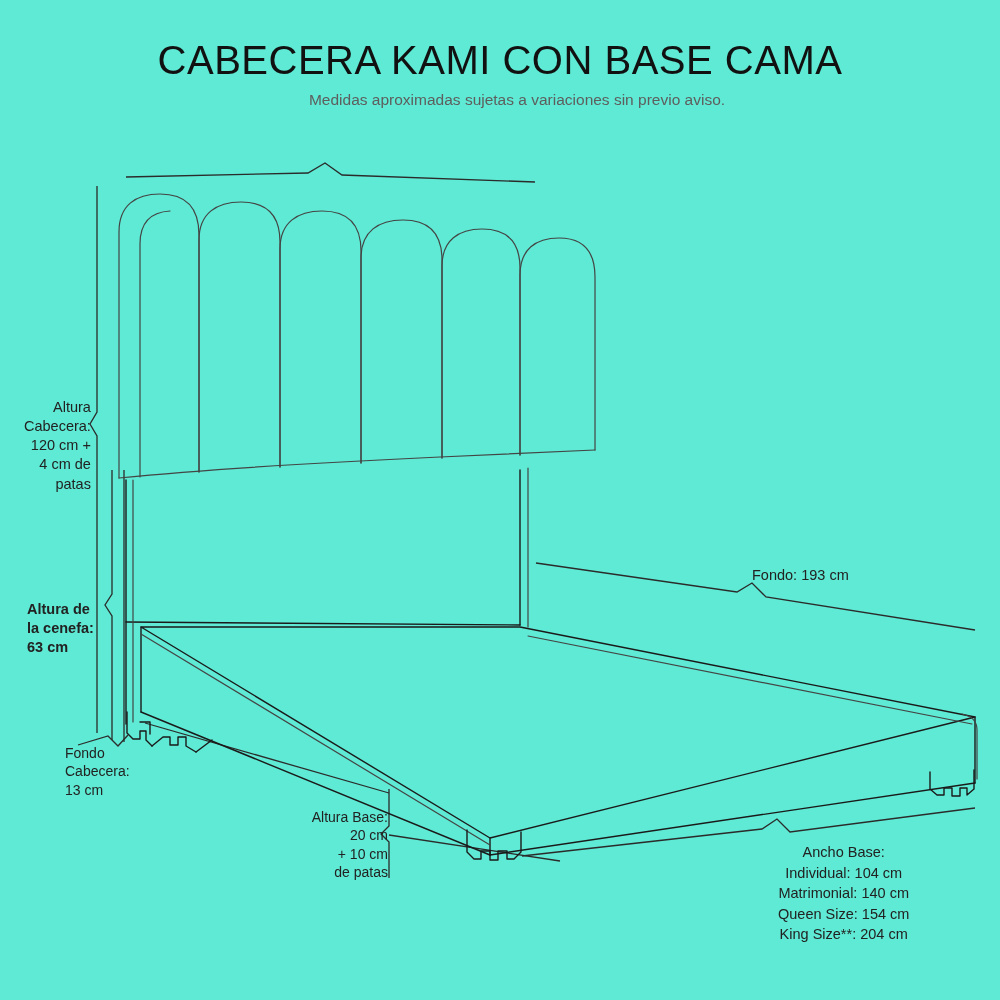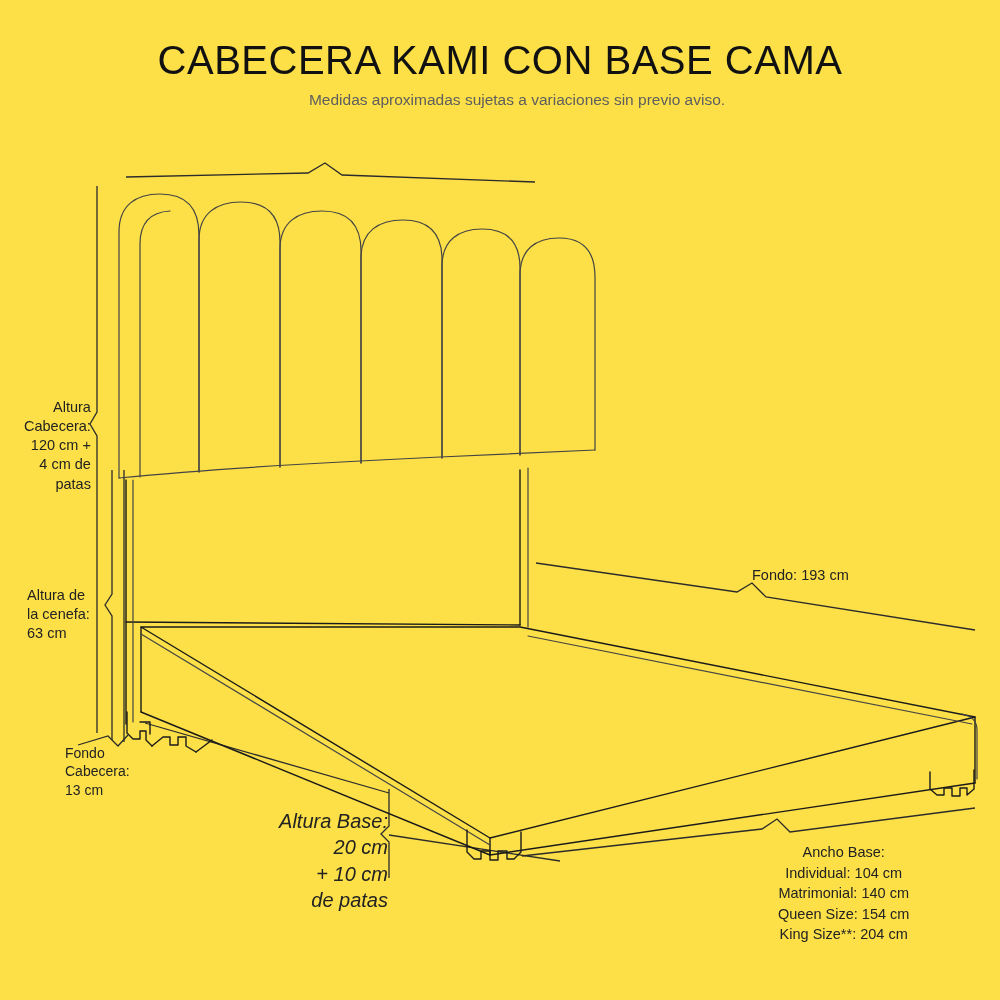--- a/index.html
+++ b/index.html
@@ -4,21 +4,21 @@
 <style>
   html, body {
     margin: 0;
     padding: 0;
     background: #ffffff;
   }
   #page {
     position: relative;
     width: 1000px;
     height: 1000px;
-    background: #fde047;
+    background: #5eead4;
     font-family: "Liberation Sans", sans-serif;
     overflow: hidden;
   }
   #drawing {
     position: absolute;
     left: 0;
     top: 0;
     width: 1000px;
     height: 1000px;
   }
@@ -77,37 +77,37 @@
     color: #1f1f1f;
   }
   #lbl-altura-cabecera {
     left: 24px;
     top: 398px;
     font-size: 14.5px;
     text-align: right;
   }
   #lbl-altura-cenefa {
     left: 27px;
-    top: 586px;
+    top: 600px;
     font-size: 14.5px;
     text-align: left;
+    font-weight: bold;
   }
   #lbl-fondo-cabecera {
     left: 65px;
     top: 744px;
     font-size: 14px;
     text-align: left;
   }
   #lbl-altura-base {
     left: 248px;
     top: 808px;
     width: 140px;
-    font-size: 20px;
+    font-size: 14px;
     text-align: right;
-    font-style: italic;
   }
   #lbl-fondo {
     left: 752px;
     top: 566px;
     font-size: 14.5px;
   }
   #lbl-ancho-base {
     left: 778px;
     top: 842px;
     font-size: 14.5px;

